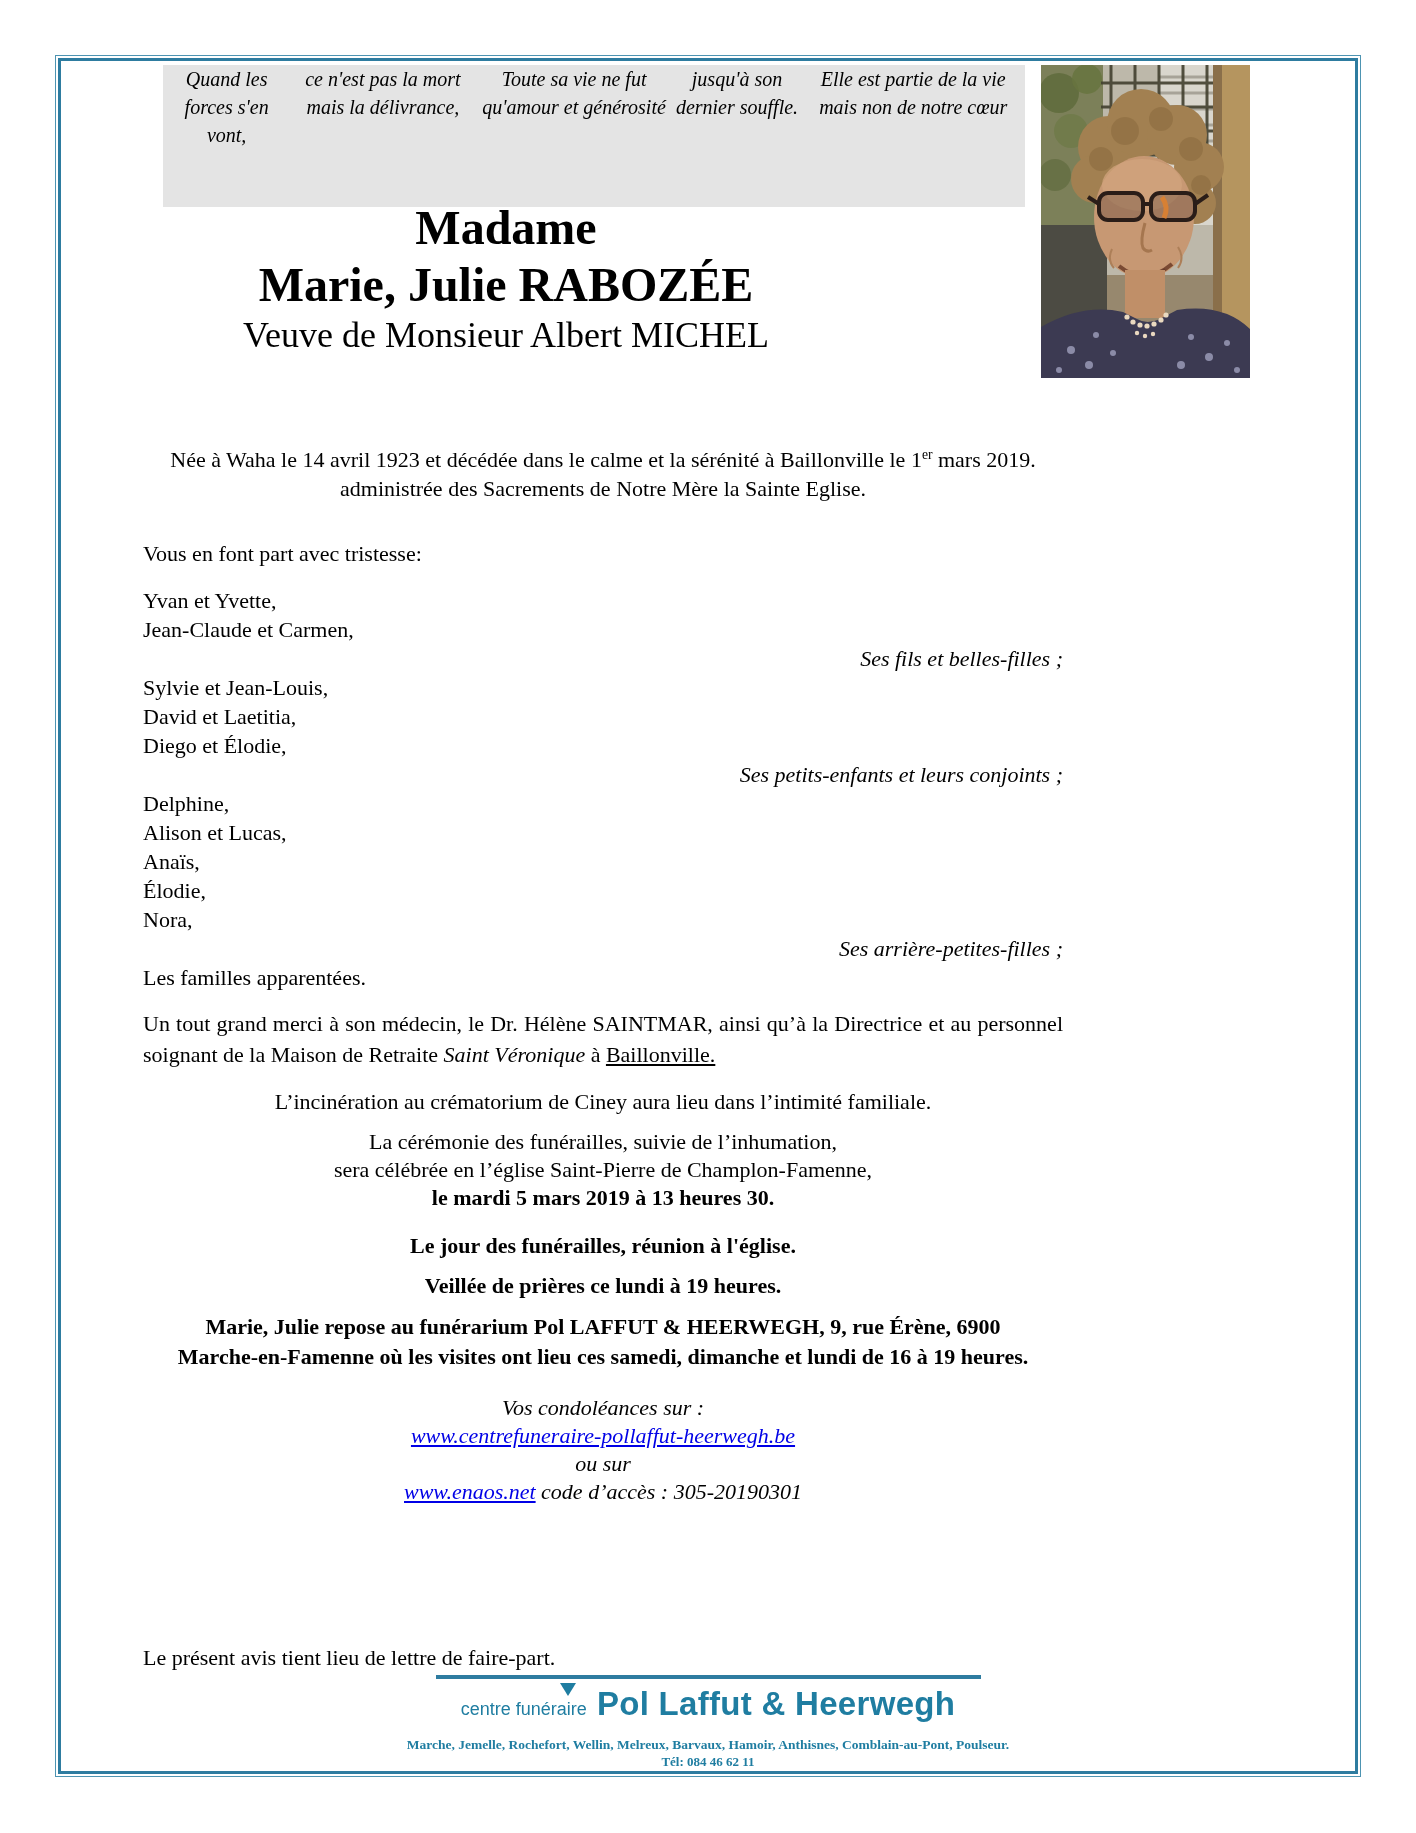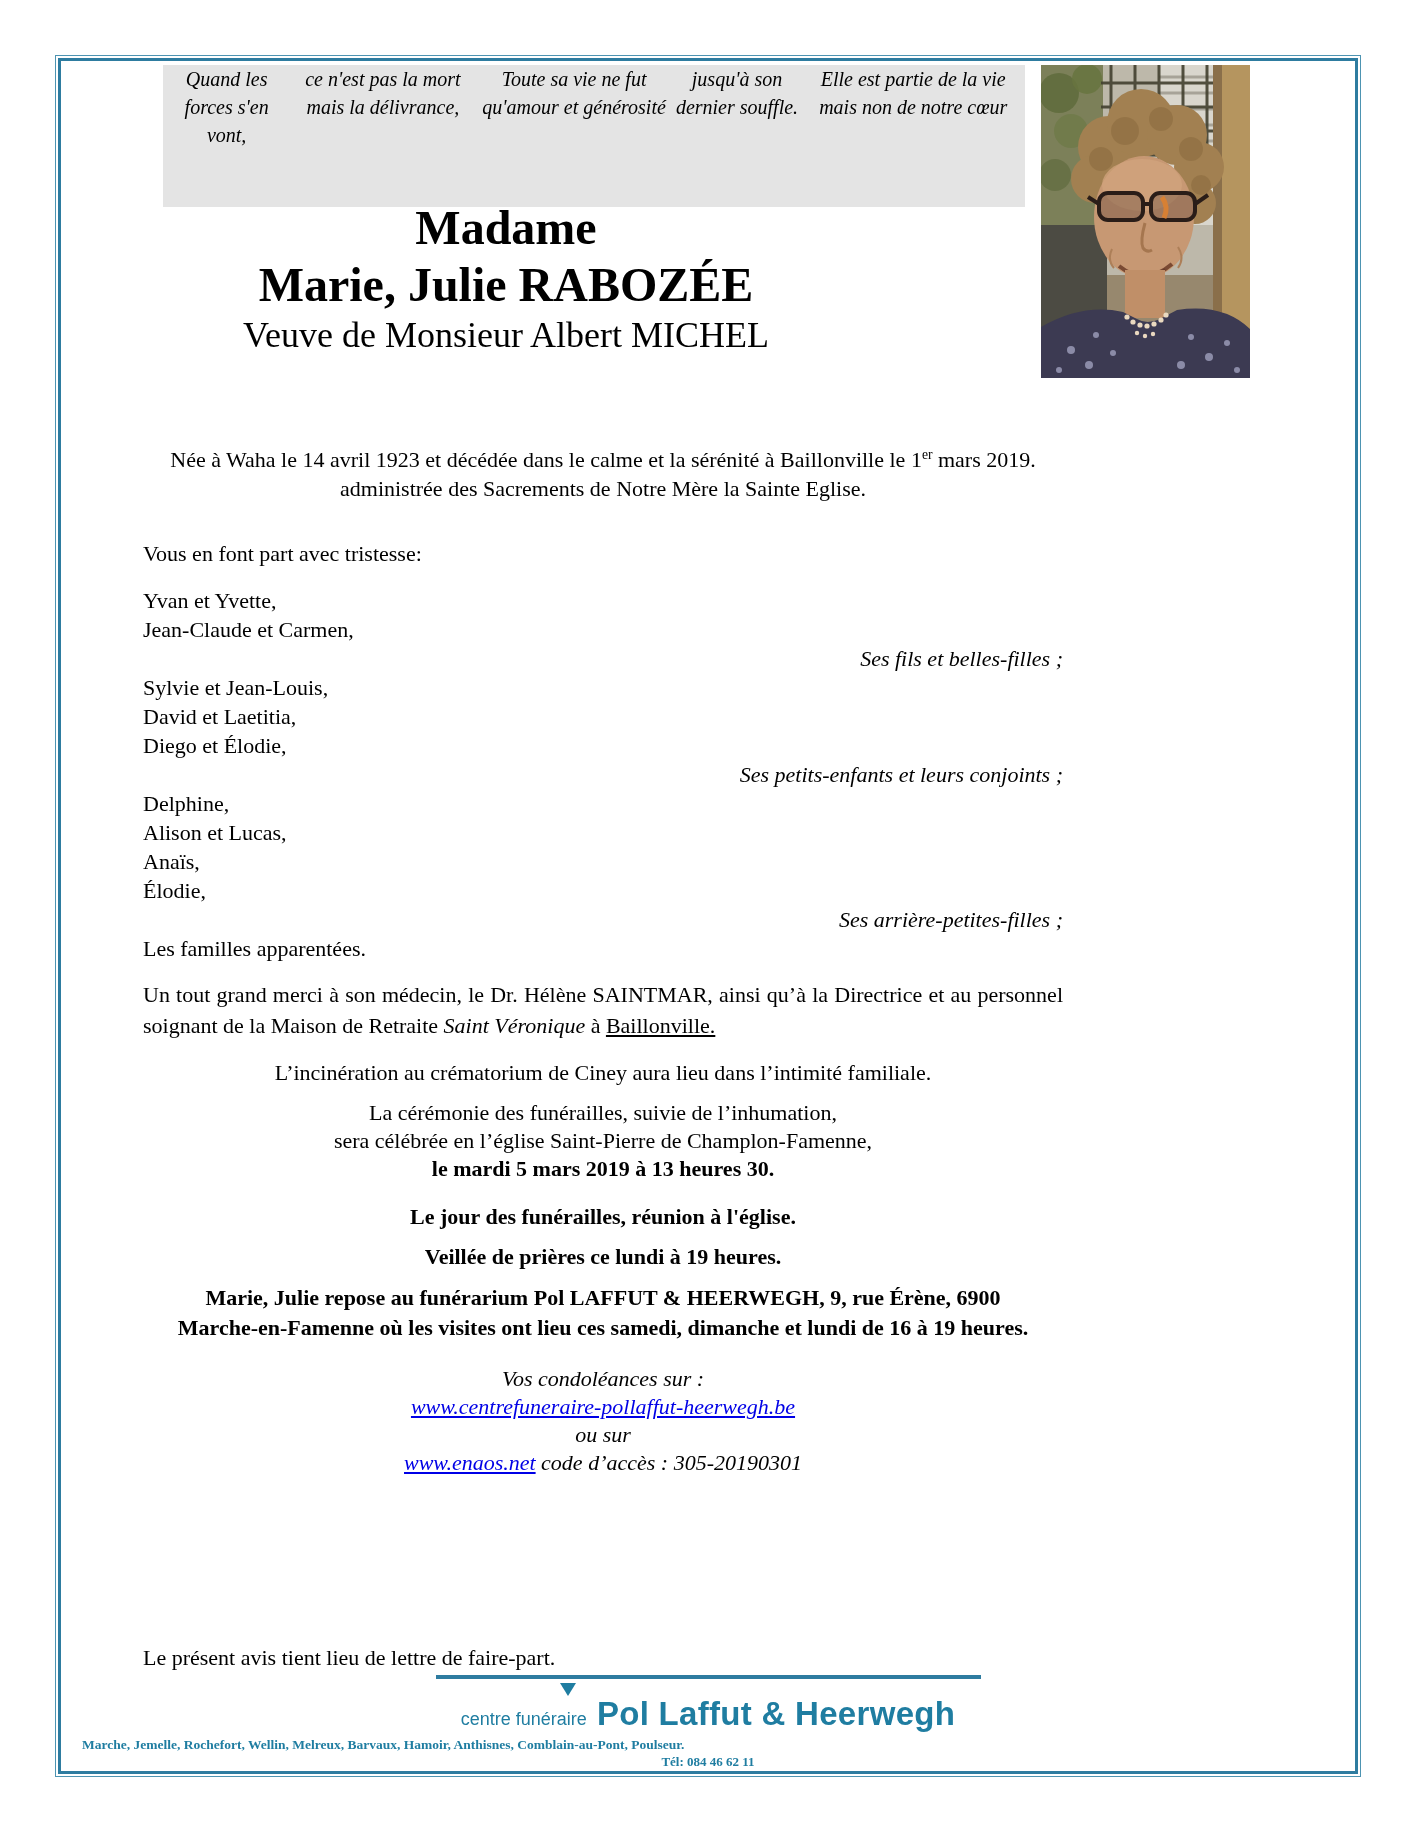--- a/index.html
+++ b/index.html
@@ -61,27 +61,27 @@
   .notice{padding-left:82px;font-size:22px;line-height:30px;}
   .footer{position:relative;margin-top:2px;}
   .footer-line{width:545px;height:4px;background:#2e7ca0;margin:2px auto 0 auto;}
   .footer-triangle{
     position:absolute;top:8px;left:calc(50% - 148px);
     width:0;height:0;border-left:8px solid transparent;border-right:8px solid transparent;
     border-top:13px solid #1f7da1;
   }
   .brand-row{
     display:flex;justify-content:center;align-items:baseline;gap:10px;
-    margin-top:16px;color:#1f7da1;font-family:"Liberation Sans", sans-serif;
+    margin-top:6px;color:#1f7da1;font-family:"Liberation Sans", sans-serif;
   }
   .brand-small{font-size:18px;}
   .brand-name{font-size:33px;font-weight:bold;letter-spacing:0.3px;}
   .localities{
-    text-align:left;margin-top:3px;color:#1f7da1;
-    font-size:13.5px;font-weight:bold;line-height:17px;padding-left:21px;
+    text-align:center;margin-top:13px;color:#1f7da1;
+    font-size:13.5px;font-weight:bold;line-height:17px;
   }
   .phone{
     text-align:center;color:#1f7da1;font-size:13px;font-weight:bold;line-height:17px;
   }
 </style>
 </head>
 <body>
 
 <div class="frame">
   <div class="frame-inner">
@@ -219,20 +219,21 @@
           <div>Jean-Claude et Carmen,</div>
           <div class="role">Ses fils et belles-filles ;</div>
           <div>Sylvie et Jean-Louis,</div>
           <div>David et Laetitia,</div>
           <div>Diego et Élodie,</div>
           <div class="role">Ses petits-enfants et leurs conjoints ;</div>
           <div>Delphine,</div>
           <div>Alison et Lucas,</div>
           <div>Anaïs,</div>
           <div>Élodie,</div>
+          <div>Nora,</div>
           <div class="role">Ses arrière-petites-filles ;</div>
           <div>Les familles apparentées.</div>
         </div>
 
         <div class="thanks"><span>Un tout grand merci à son médecin, le Dr. Hélène SAINTMAR, ainsi qu’à la Directrice et au personnel soignant de la Maison de Retraite </span><span class="italic">Saint Véronique</span><span> à </span><span class="underline">Baillonville.</span></div>
 
         <div class="incineration center">L’incinération au crématorium de Ciney aura lieu dans l’intimité familiale.</div>
 
         <div class="ceremony center">
           <div>La cérémonie des funérailles, suivie de l’inhumation,</div>

